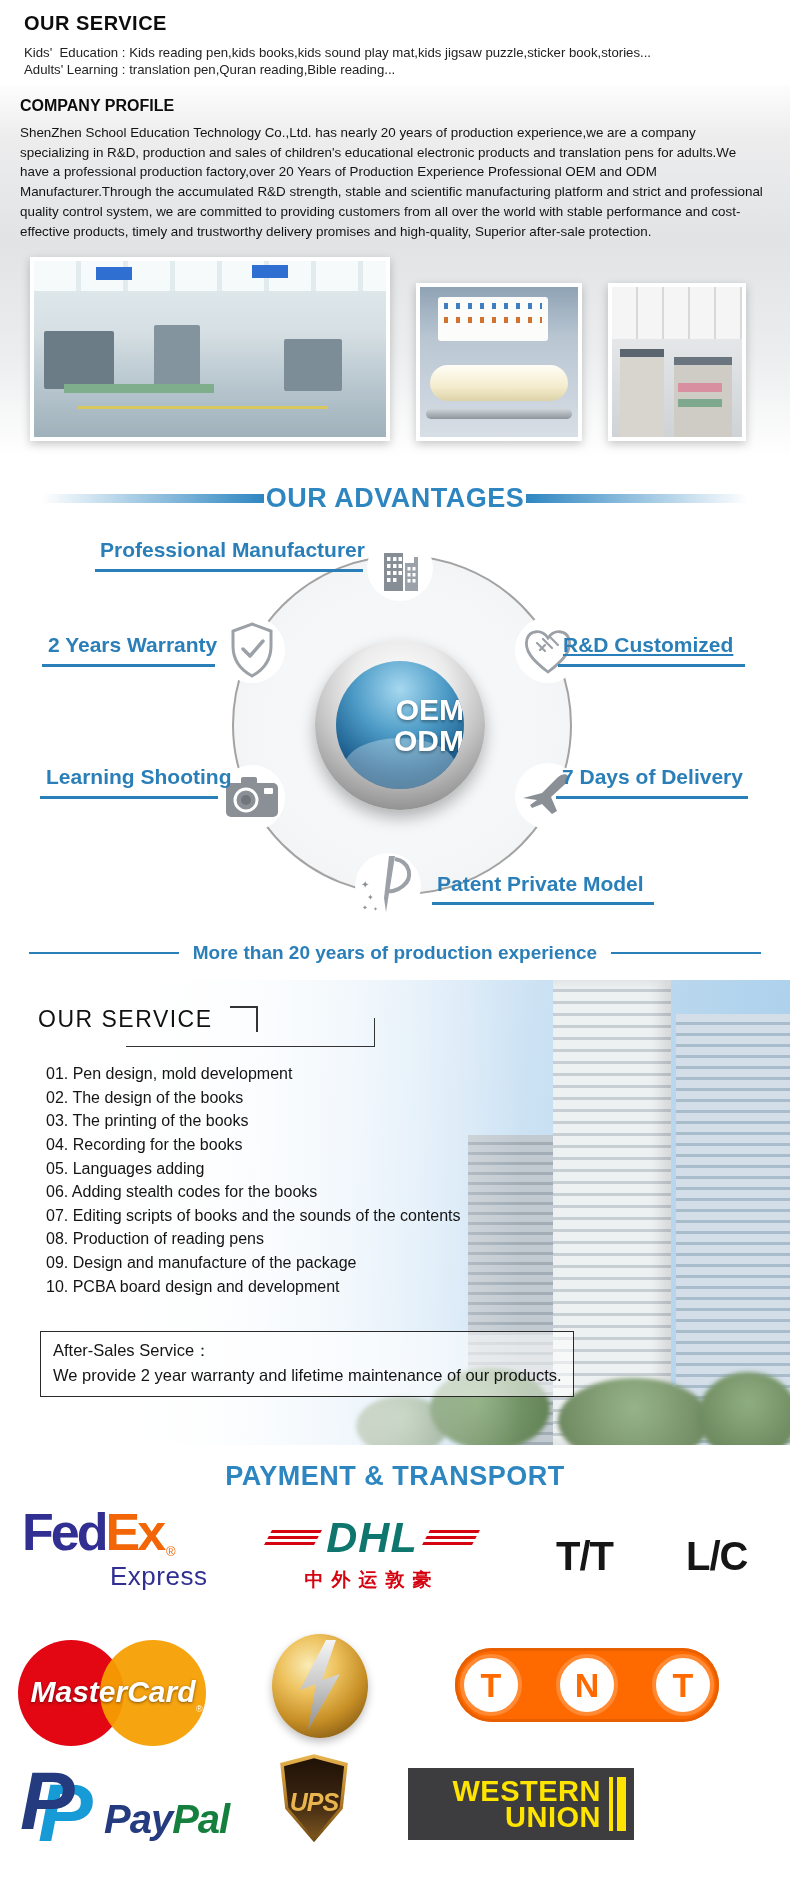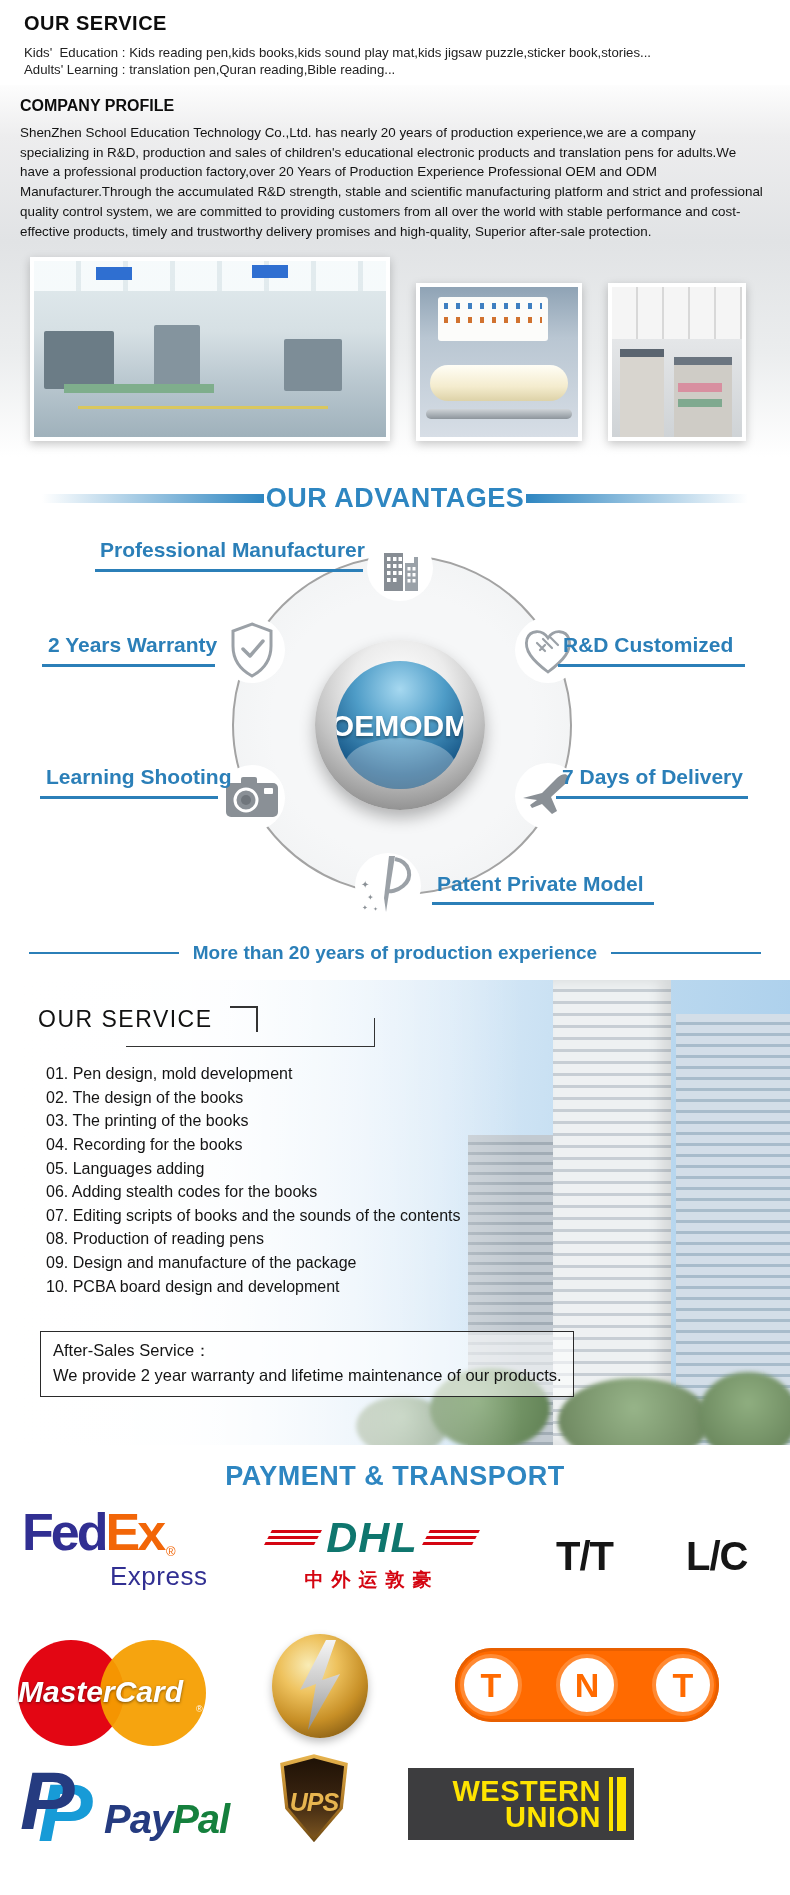--- a/index.html
+++ b/index.html
@@ -60,21 +60,21 @@
   .adv-title{margin:0;font-size:27px;font-weight:800;color:#2e86c1;letter-spacing:.5px;}
   .adv-diagram{position:relative;width:790px;height:400px;margin-top:14px;}
   .ring{position:absolute;left:232px;top:27px;width:336px;height:336px;border-radius:50%;border:2px solid #a3a3a3;background:radial-gradient(circle,#f6f7f8 55%,#edeff0 100%);}
   .notch{position:absolute;width:66px;height:66px;border-radius:50%;background:#fff;}
   .adv-icon{position:absolute;}
   .oem-outer{position:absolute;left:315px;top:112px;width:170px;height:170px;border-radius:50%;
     background:radial-gradient(circle at 50% 28%,#ffffff 0%,#ececec 32%,#c2c2c2 58%,#8f8f8f 84%,#ababab 100%);
     box-shadow:0 8px 16px rgba(0,0,0,.28);display:flex;align-items:center;justify-content:center;}
   .oem-ball{position:relative;width:128px;height:128px;border-radius:50%;overflow:hidden;
     background:radial-gradient(circle at 50% 22%,#a6d8f0 0%,#4e9cc7 38%,#1c5e8e 72%,#0d3f63 100%);
-    display:flex;align-items:center;justify-content:center;}
+    display:flex;flex-direction:column;align-items:flex-end;justify-content:center;}
   .oem-ball::after{content:"";position:absolute;left:6%;bottom:-8px;width:88%;height:46%;background:rgba(255,255,255,.30);border-radius:50%;}
   .oem-line{position:relative;z-index:2;color:#fff;font-weight:800;font-size:30px;line-height:1.04;text-shadow:0 2px 3px rgba(0,0,0,.35);}
   .adv-label{position:absolute;font-weight:700;font-size:21px;color:#2b7fb8;white-space:nowrap;}
   .adv-underline{position:absolute;height:3px;background:#2b7fb8;}
   svg text{font-family:"DejaVu Sans",sans-serif;}
   .adv-banner{display:flex;align-items:center;justify-content:center;gap:14px;margin-top:14px;padding-bottom:6px;}
   .banner-line{width:150px;height:2.5px;background:#2b7fb8;}
   .banner-text{color:#2b7fb8;font-weight:700;font-size:19px;}
 
   
@@ -121,21 +121,21 @@
   .dhl-stripes{width:50px;height:15px;background:repeating-linear-gradient(180deg,#d40511 0 3px,transparent 3px 6px);transform:skewX(-28deg);}
   .dhl-name{font-size:43px;font-weight:900;font-style:italic;color:#0f766e;letter-spacing:1px;line-height:1;}
   .dhl-cn{margin-top:8px;font-size:19px;font-weight:700;color:#d40511;letter-spacing:8px;}
   .tt,.lc{font-size:40px;font-weight:800;color:#161616;letter-spacing:-1px;}
   .tt{left:556px;top:32px;}
   .lc{left:686px;top:32px;}
   
   .mc{left:18px;top:0;width:192px;height:110px;}
   .mc-red{position:absolute;left:0;top:2px;width:106px;height:106px;border-radius:50%;background:#e30613;}
   .mc-orange{position:absolute;left:82px;top:2px;width:106px;height:106px;border-radius:50%;background:#f59e00;opacity:.94;}
-  .mc-text{position:absolute;left:0;top:37px;width:190px;color:#fff;font-style:italic;font-weight:700;font-size:30px;text-shadow:0 1px 3px rgba(0,0,0,.5);}
+  .mc-text{position:absolute;left:0;top:37px;width:190px;text-align:center;color:#fff;font-style:italic;font-weight:700;font-size:30px;text-shadow:0 1px 3px rgba(0,0,0,.5);}
   .mc-reg{position:absolute;left:178px;top:66px;color:#fff;font-size:9px;}
   
   .gold-egg{left:272px;top:-4px;width:96px;height:104px;border-radius:50%;overflow:hidden;background:radial-gradient(circle at 38% 30%,#f9ecb6 0%,#eec25e 30%,#c78f26 60%,#7a5310 90%,#5d3f0b 100%);box-shadow:0 4px 8px rgba(0,0,0,.25);}
   
   .tnt{left:455px;top:10px;width:264px;height:74px;background:#ff6a00;border-radius:37px;display:flex;align-items:center;justify-content:space-between;padding:0 5px;box-sizing:border-box;box-shadow:inset 0 0 0 3px #e85f00;}
   .tnt-c{width:62px;height:62px;background:#fff;border-radius:50%;border:4px solid #ff8a33;display:flex;align-items:center;justify-content:center;box-sizing:border-box;}
   .tnt-letter{color:#ff6a00;font-weight:800;font-size:34px;}
   
   .paypal{left:20px;top:10px;display:flex;align-items:center;gap:12px;}
   .pp-mark{position:relative;width:72px;height:96px;}
@@ -291,21 +291,21 @@
           <text x="14" y="57" font-size="6" fill="#8a9096">✦</text>
         </svg>
       </span>
 
       <span class="adv-label" style="left:100px;top:10px;">Professional Manufacturer</span>
       <span class="adv-underline" style="left:95px;top:41px;width:268px;"></span>
 
       <span class="adv-label" style="left:48px;top:105px;">2 Years Warranty</span>
       <span class="adv-underline" style="left:42px;top:136px;width:173px;"></span>
 
-      <span class="adv-label" style="left:563px;top:105px;">R&amp;D Customized</span>
+      <span class="adv-label" style="left:563px;top:105px;text-decoration:underline;">R&amp;D Customized</span>
       <span class="adv-underline" style="left:558px;top:136px;width:187px;"></span>
 
       <span class="adv-label" style="left:46px;top:237px;">Learning Shooting</span>
       <span class="adv-underline" style="left:40px;top:268px;width:178px;"></span>
 
       <span class="adv-label" style="left:562px;top:237px;">7 Days of Delivery</span>
       <span class="adv-underline" style="left:556px;top:268px;width:192px;"></span>
 
       <span class="adv-label" style="left:437px;top:344px;">Patent Private Model</span>
       <span class="adv-underline" style="left:432px;top:374px;width:222px;"></span>

